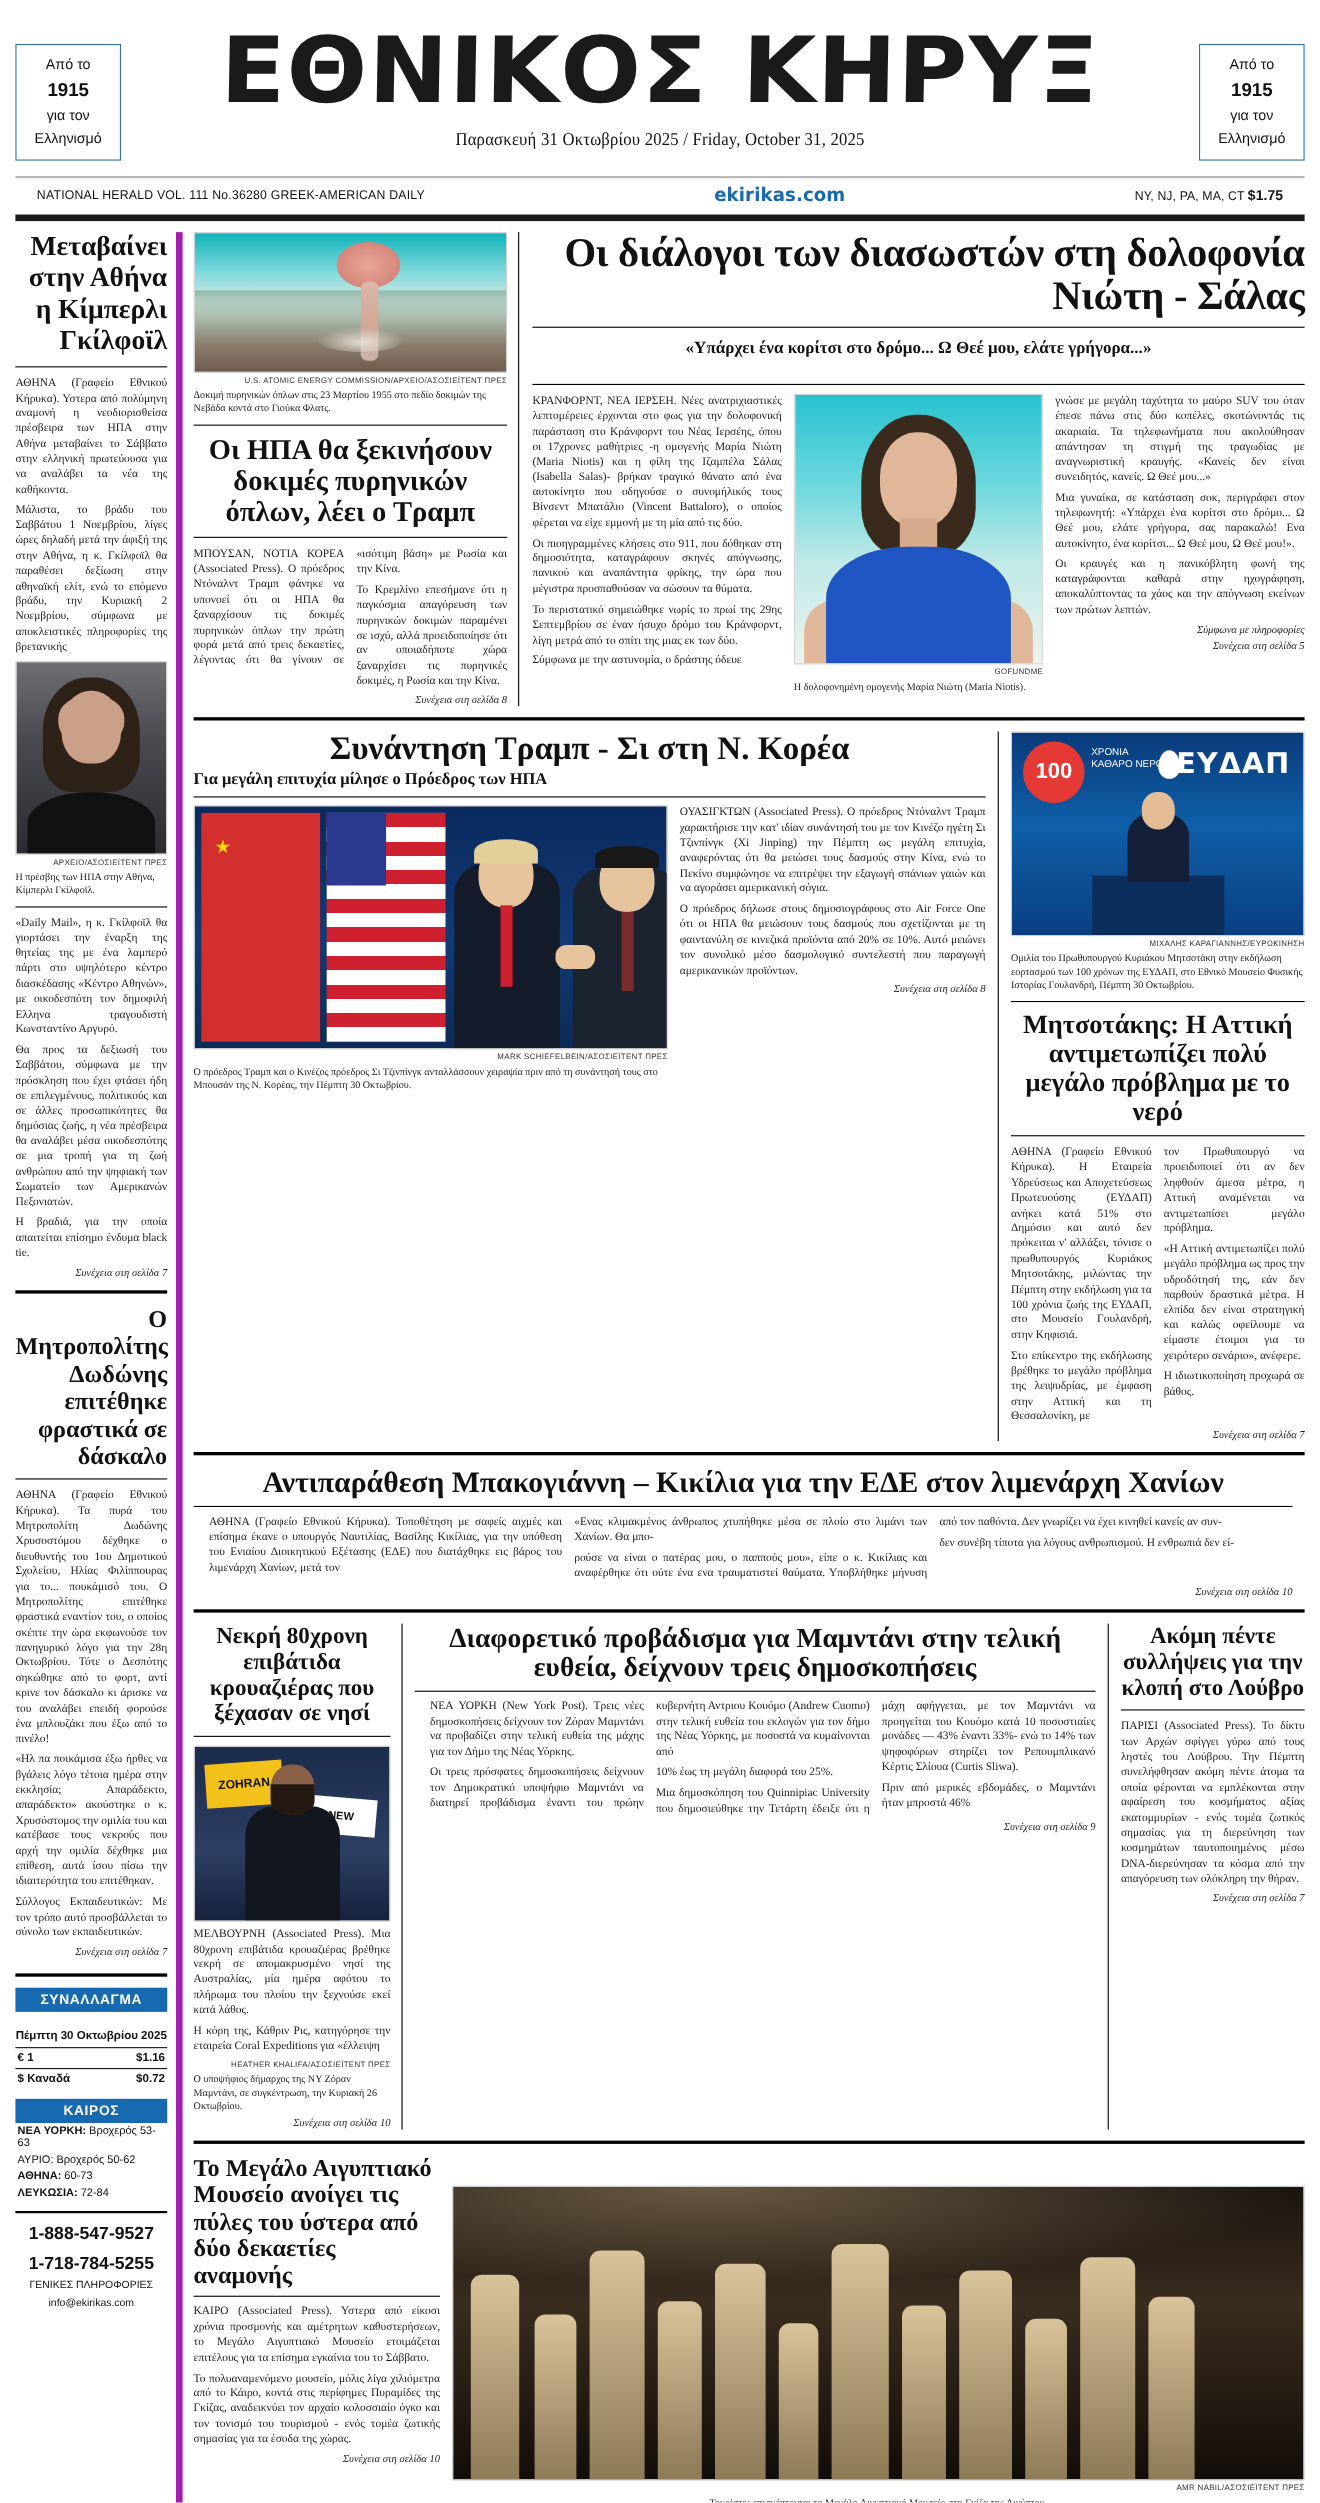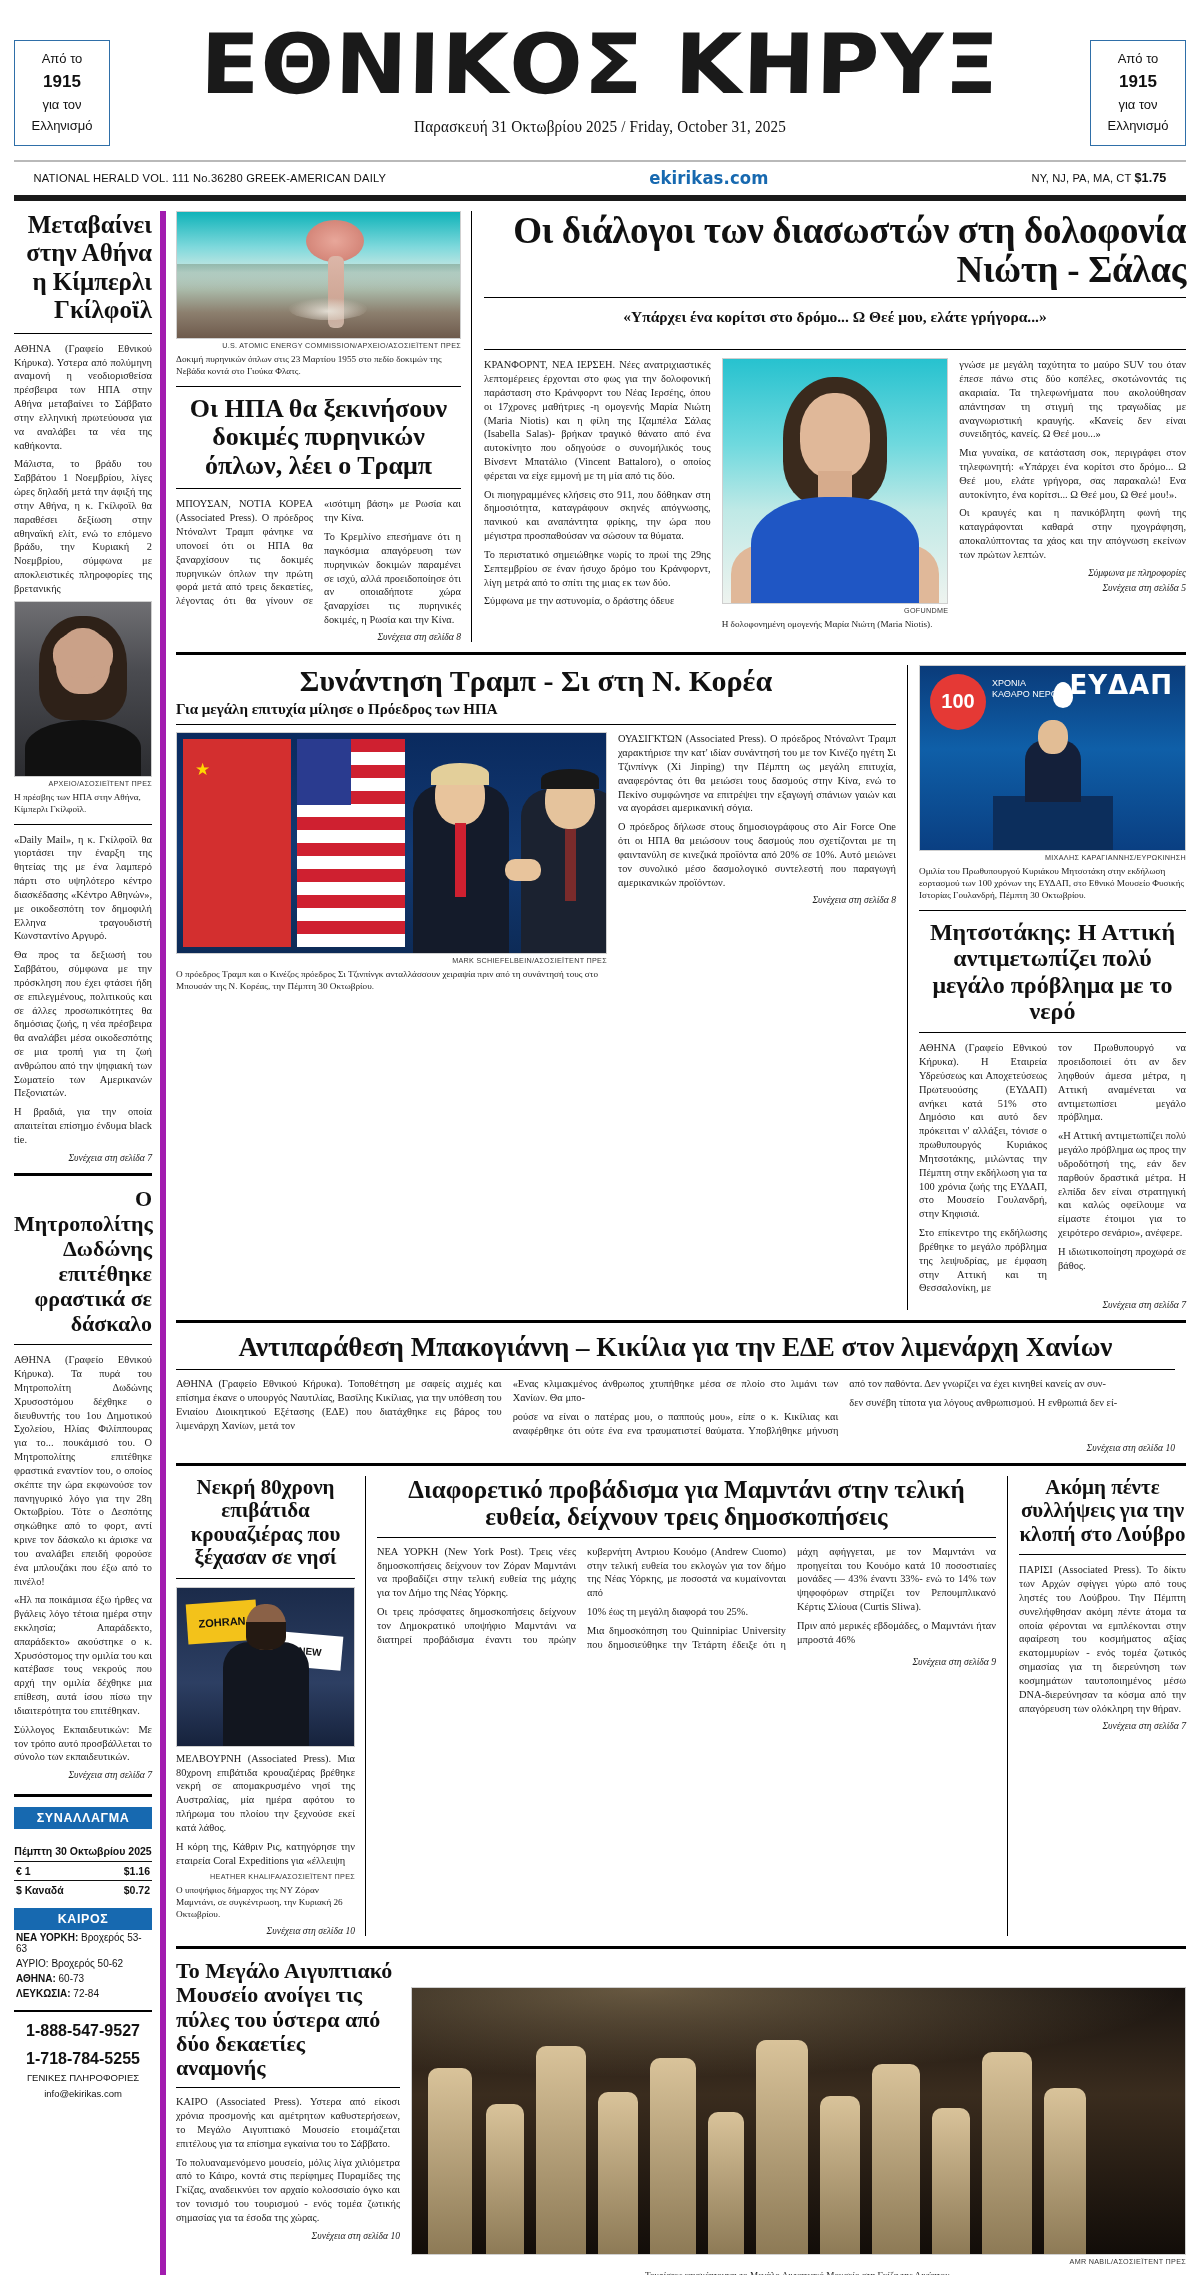--- a/index.html
+++ b/index.html
@@ -112,21 +112,21 @@
   .ph-txi .p2 { position:absolute; left:344px; bottom:0; width:98px; height:164px; background:#1b2230; border-radius:28px 28px 0 0; }
   .ph-txi .p2h { position:absolute; left:368px; bottom:124px; width:50px; height:56px; background:#e5c39c; border-radius:46%; }
   .ph-txi .p2hair { position:absolute; left:364px; bottom:164px; width:58px; height:20px; background:#181818; border-radius:50% 50% 0 0; }
   .ph-txi .p2tie { position:absolute; left:388px; bottom:52px; width:11px; height:72px; background:#7a2b2b; }
   .ph-txi .hands { position:absolute; left:328px; bottom:72px; width:36px; height:22px; background:#e8c49c; border-radius:10px; }
 
   
   .ph-eydap { height:186px; background:linear-gradient(180deg,#0a3b7a 0%,#0f5fa8 45%,#0a3f82 100%); }
   .ph-eydap .badge { position:absolute; left:10px; top:8px; width:56px; height:56px; border-radius:50%; background:#e53935; color:#fff; font-family:"Liberation Sans",sans-serif; font-weight:bold; font-size:20px; display:flex; align-items:center; justify-content:center; }
   .ph-eydap .yr { position:absolute; left:72px; top:12px; color:#fff; font-family:"Liberation Sans",sans-serif; font-size:9px; line-height:1.25; }
-  .ph-eydap .logo { position:absolute; right:12px; top:4px; color:#fff; font-family:"DejaVu Sans",sans-serif; font-weight:bold; font-size:26px; letter-spacing:1px; }
+  .ph-eydap .logo { position:absolute; right:12px; top:14px; color:#fff; font-family:"DejaVu Sans",sans-serif; font-weight:bold; font-size:26px; letter-spacing:1px; }
   .ph-eydap .drop { position:absolute; right:112px; top:16px; width:20px; height:26px; background:#ffffff; border-radius:50% 50% 50% 50%/60% 60% 40% 40%; }
   .ph-eydap .podium { position:absolute; left:50%; transform:translateX(-50%); bottom:0; width:120px; height:54px; background:#0c2e5c; }
   .ph-eydap .spk { position:absolute; left:50%; transform:translateX(-50%); bottom:48px; width:56px; height:62px; background:#14203a; border-radius:20px 20px 0 0; }
   .ph-eydap .spkh { position:absolute; left:50%; transform:translateX(-50%); bottom:96px; width:30px; height:34px; background:#e2bd95; border-radius:46%; }
 
   
   .ph-zoh { height:160px; background:linear-gradient(180deg,#1b2b4a 0%,#2d3f63 60%,#16223c 100%); }
   .ph-zoh .sign1 { position:absolute; left:10px; top:14px; width:70px; height:40px; background:#f3c21a; color:#101010; font-family:"Liberation Sans",sans-serif; font-weight:bold; font-size:11px; display:flex; align-items:center; justify-content:center; transform:rotate(-4deg); }
   .ph-zoh .sign2 { position:absolute; right:12px; top:46px; width:64px; height:34px; background:#fff; color:#111; font-family:"Liberation Sans",sans-serif; font-weight:bold; font-size:10px; display:flex; align-items:center; justify-content:center; transform:rotate(5deg); }
   .ph-zoh .man { position:absolute; left:50%; transform:translateX(-50%); bottom:0; width:86px; height:104px; background:#12161f; border-radius:26px 26px 0 0; }
@@ -141,21 +141,21 @@
   
   .bluebar { background:#1769b0; color:#fff; text-align:center; font-family:"Liberation Sans", sans-serif; font-weight:bold; font-size:12.5px; padding:4px 0; letter-spacing:.6px; }
   .fx-date { font-family:"Liberation Sans", sans-serif; font-weight:bold; font-size:10.5px; text-align:center; padding:16px 0 4px; }
   .fx-row { display:flex; justify-content:space-between; font-family:"Liberation Sans", sans-serif; font-weight:bold; font-size:10.5px; border-top:1px solid #111; padding:3px 2px; }
   .wx-row { font-family:"Liberation Sans", sans-serif; font-size:10px; padding:2px 2px; }
   .wx-row b { font-weight:bold; }
   .phone { font-family:"Liberation Sans", sans-serif; font-weight:bold; font-size:16px; text-align:center; line-height:1.25; margin-top:8px; }
   .phone-sub { font-family:"Liberation Sans", sans-serif; font-size:9.5px; text-align:center; line-height:1.35; margin-top:3px; }
 
   .two-col { column-count:2; column-gap:11px; }
-  .three-col { column-count:3; column-gap:11px; }
+  .three-col { column-count:3; column-gap:11px;margin-left:14px; }
   .flexrow { display:flex; }
 </style>
 </head>
 <body>
 
 <div class="page">
 
   <div class="masthead">
     <div class="since-box">
       <div>Από το</div>

